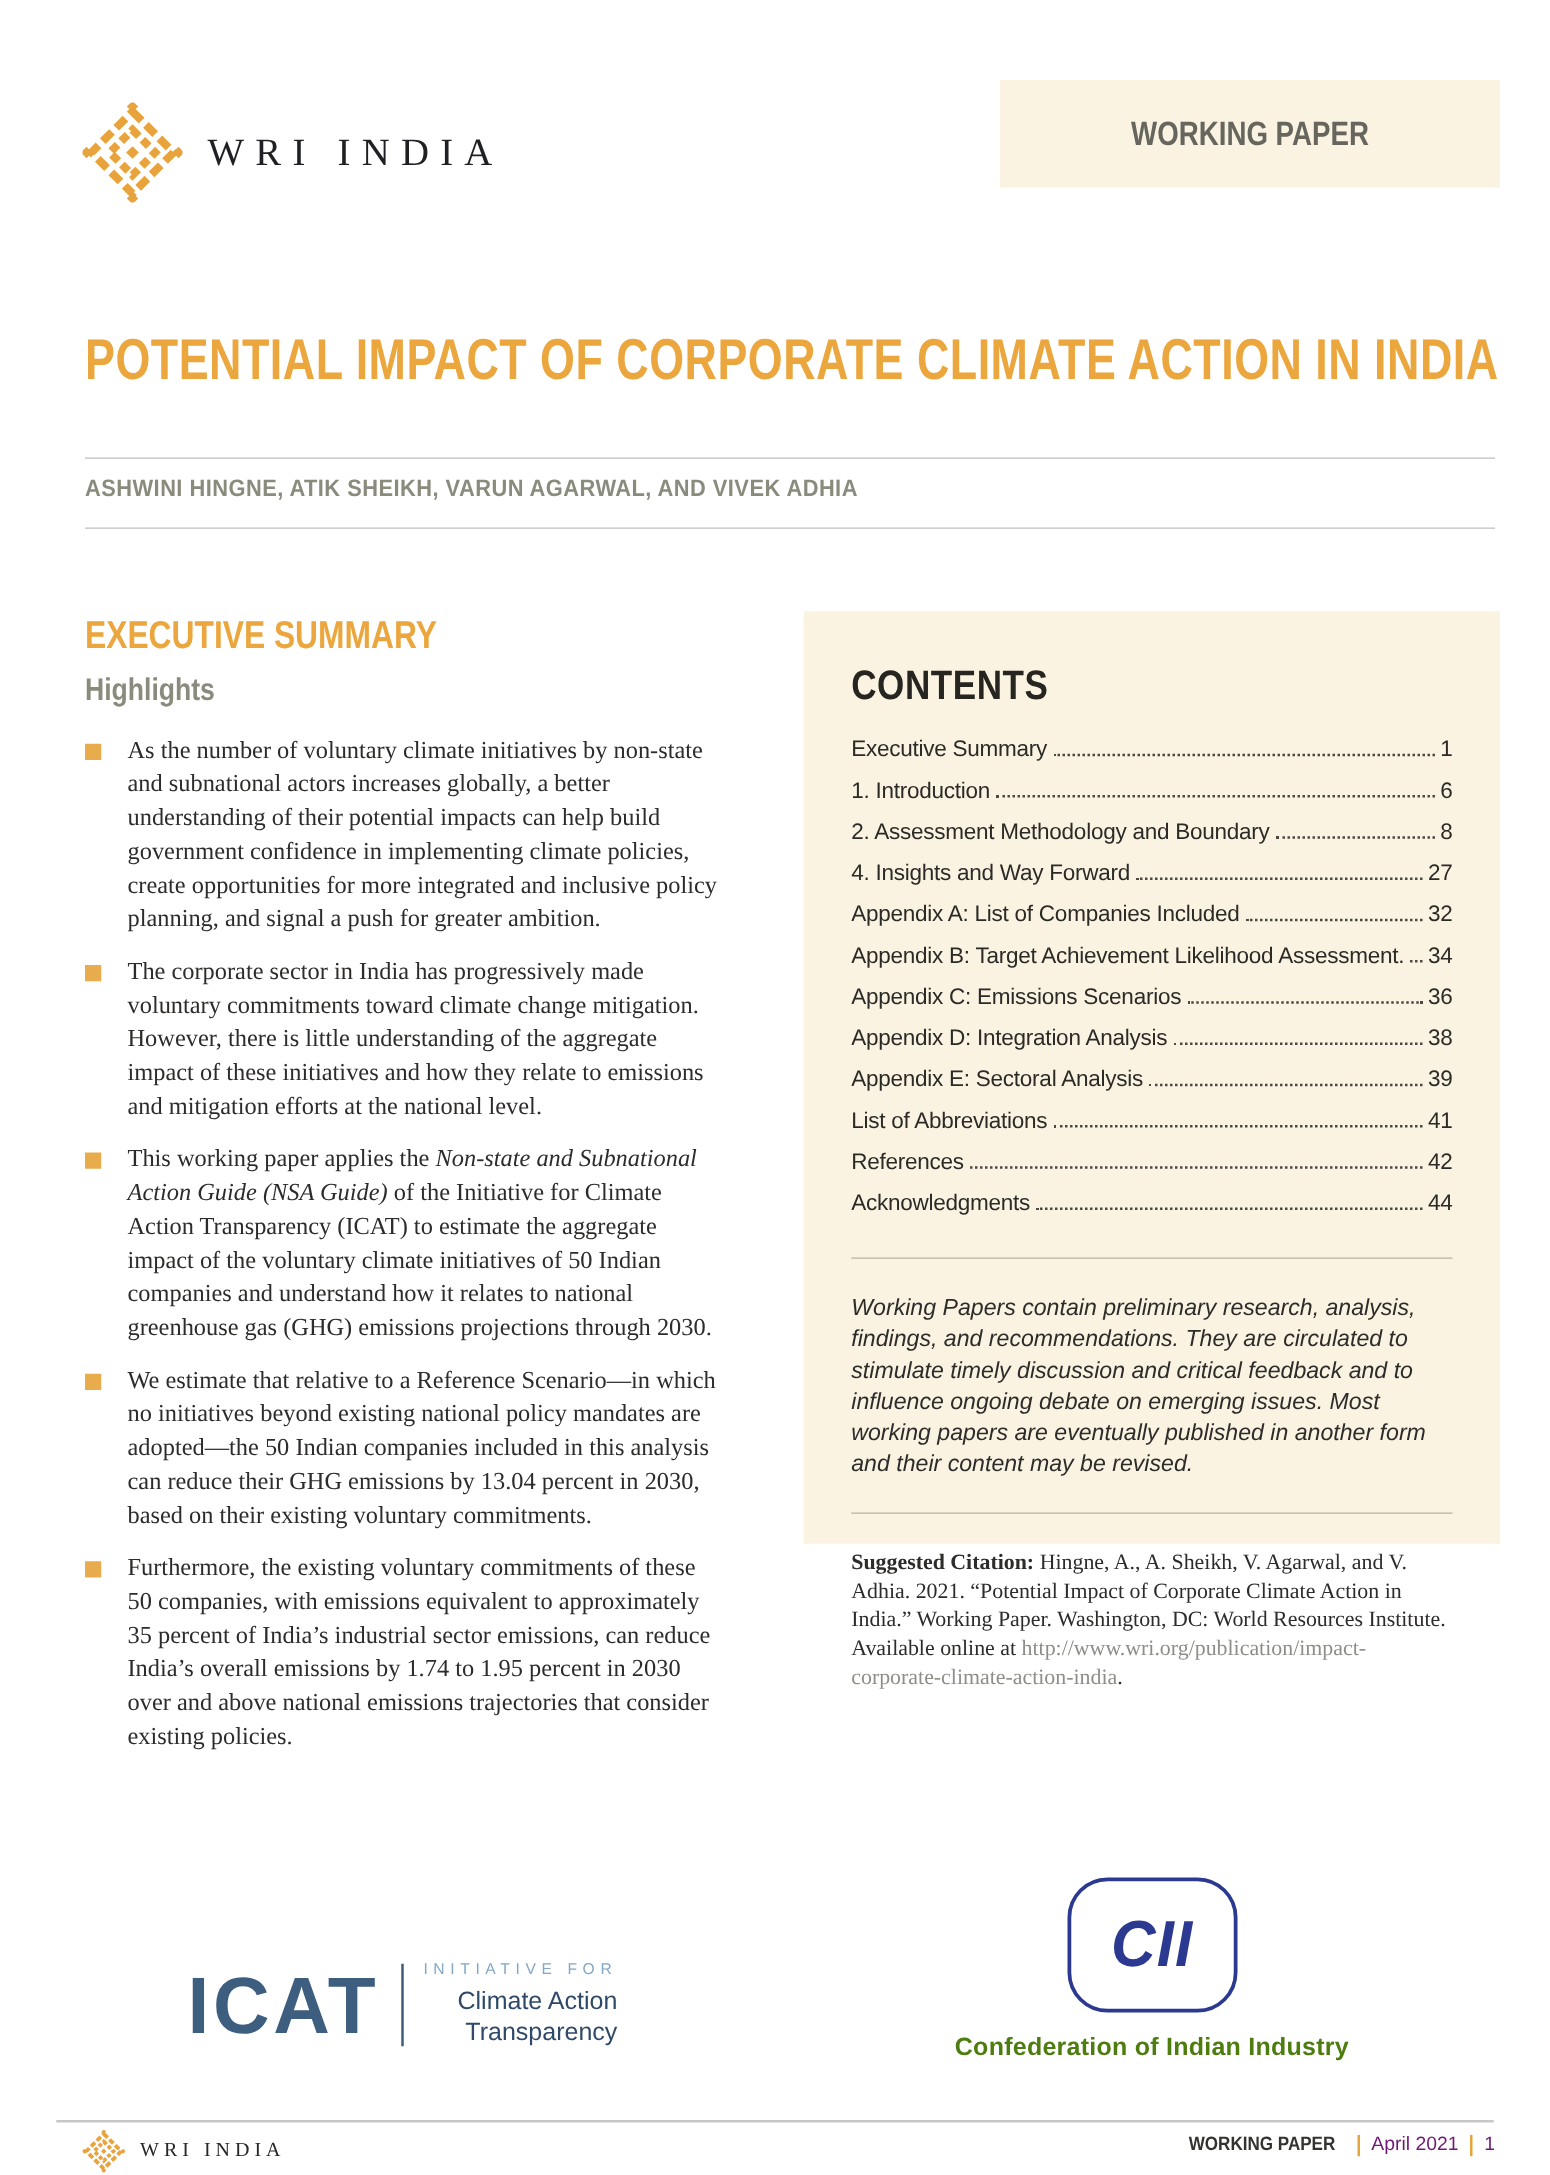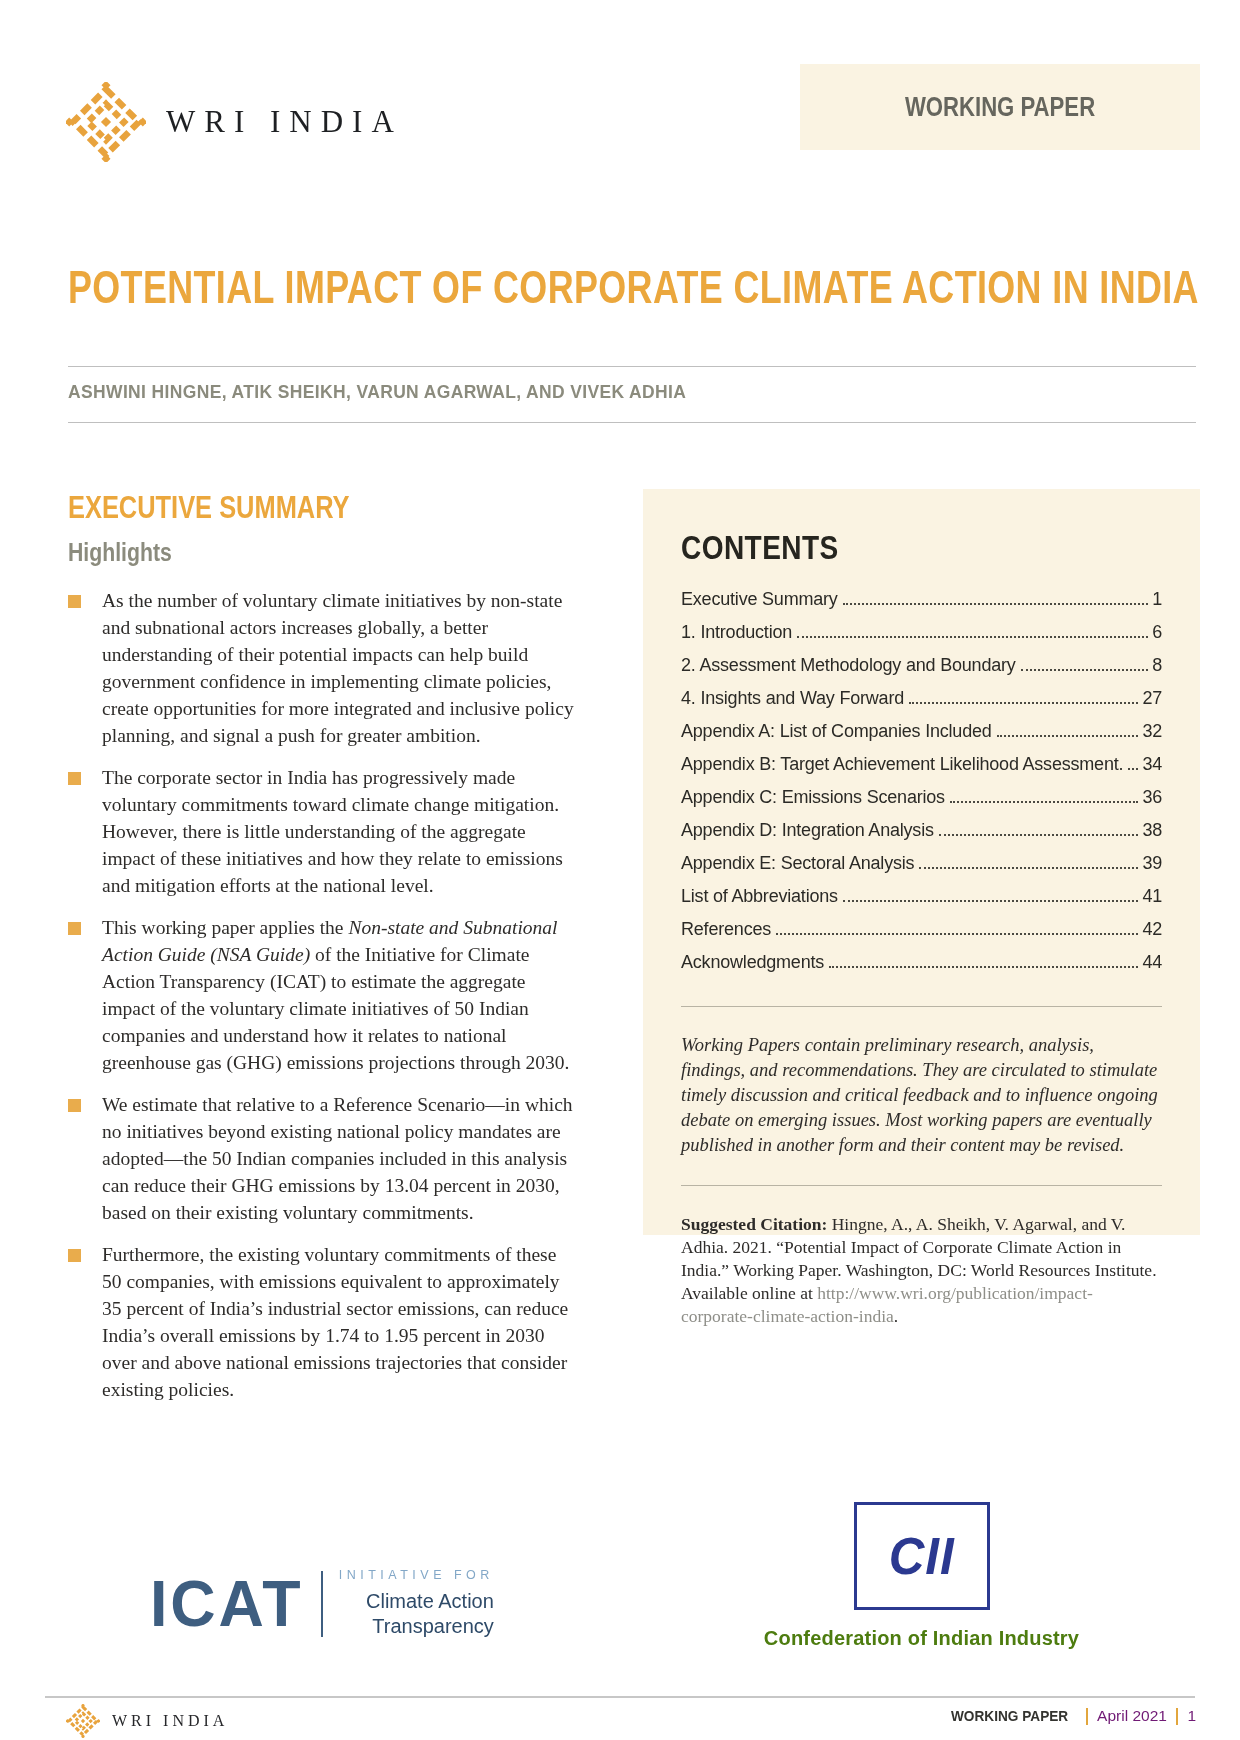--- a/index.html
+++ b/index.html
@@ -67,21 +67,21 @@
     font-size:33px;font-weight:400;color:#26251f;margin:0 0 16px 0;
     transform:scaleX(0.85);transform-origin:left center;letter-spacing:0.5px;
   }
   .toc{width:100%;}
   .toc-row{display:flex;align-items:baseline;line-height:33px;font-size:18px;color:#2b2a26;letter-spacing:-0.2px;white-space:nowrap;overflow:hidden;}
   .toc-label{flex:0 1 auto;}
   .toc-dots{flex:1 1 auto;min-width:6px;border-bottom:2.4px dotted #4a4942;margin:0 4px 5px 5px;}
   .toc-page{flex:0 0 auto;}
   .box-divider{height:1px;background:#b8b3a4;border:0;margin:27px 0 0 0;}
   .wp-note{
-    font-family:Liberation Serif, serif;font-style:italic;
+    font-family:Liberation Sans, sans-serif;font-style:italic;
     font-size:18.5px;line-height:25px;color:#2e2c2a;margin-top:26px;
   }
   .citation{
     font-family:"Liberation Serif",serif;
     font-size:17.5px;line-height:23px;color:#2e2c2a;margin-top:27px;
   }
   .citation .cite-label{font-weight:700;}
   .cite-link{color:#8e8e88;text-decoration:none;cursor:pointer;}
   
   .icat-wrap{position:absolute;left:68px;top:1528px;width:508px;height:112px;
@@ -91,21 +91,21 @@
     font-size:64px;font-weight:700;color:#3e5e80;letter-spacing:3px;
     transform:scaleX(0.98);transform-origin:left center;line-height:1;
   }
   .icat-divider{width:2px;height:66px;background:#3e5e80;margin:0 16px 0 14px;}
   .icat-text{display:flex;flex-direction:column;line-height:1;text-align:right;}
   .icat-top{font-size:12.5px;letter-spacing:4.5px;color:#82a7c7;margin-bottom:7px;}
   .icat-line{font-size:20px;font-weight:400;color:#2e4a68;line-height:25px;}
   .cii-wrap{position:absolute;left:643px;top:1502px;width:557px;
     display:flex;flex-direction:column;align-items:center;}
   .cii-box{
-    border:3.5px solid #2b3990;border-radius:0;width:136px;height:108px;
+    border:3.5px solid #2b3990;border-radius:32px;width:136px;height:108px;
     display:flex;align-items:center;justify-content:center;box-sizing:border-box;
   }
   .cii-word{
     font-size:52px;font-weight:700;font-style:italic;color:#2b3990;letter-spacing:1px;
     transform:scaleX(0.95);
   }
   .cii-caption{font-size:20px;font-weight:700;color:#4d7c0f;margin-top:17px;letter-spacing:0.2px;}
   
   .footer-rule{position:absolute;left:45px;top:1696px;width:1150px;height:2px;background:#c7c7c7;}
   .footer-left{position:absolute;left:66px;top:1704px;display:flex;align-items:center;gap:12px;}

